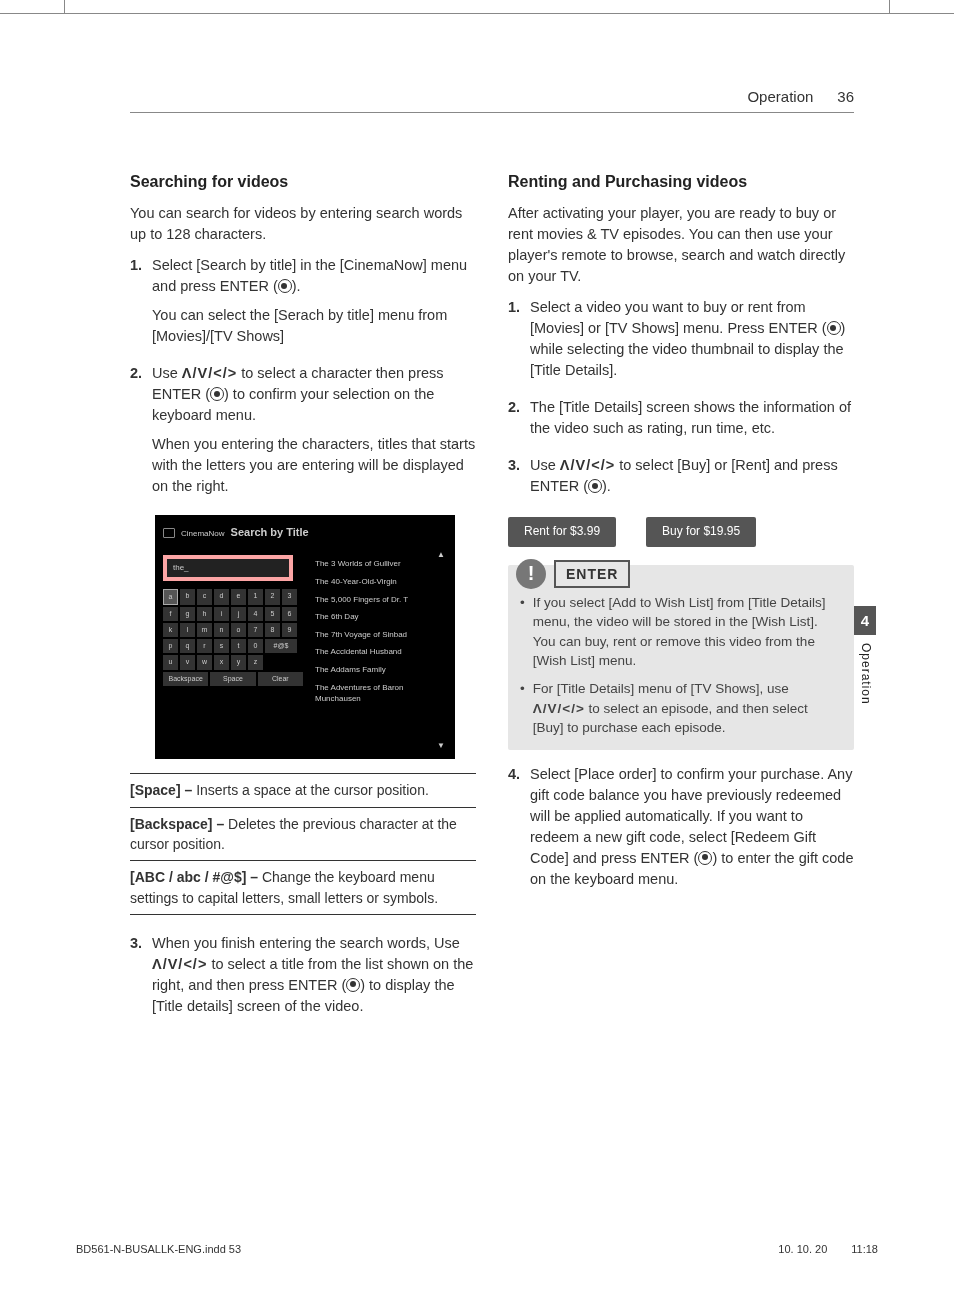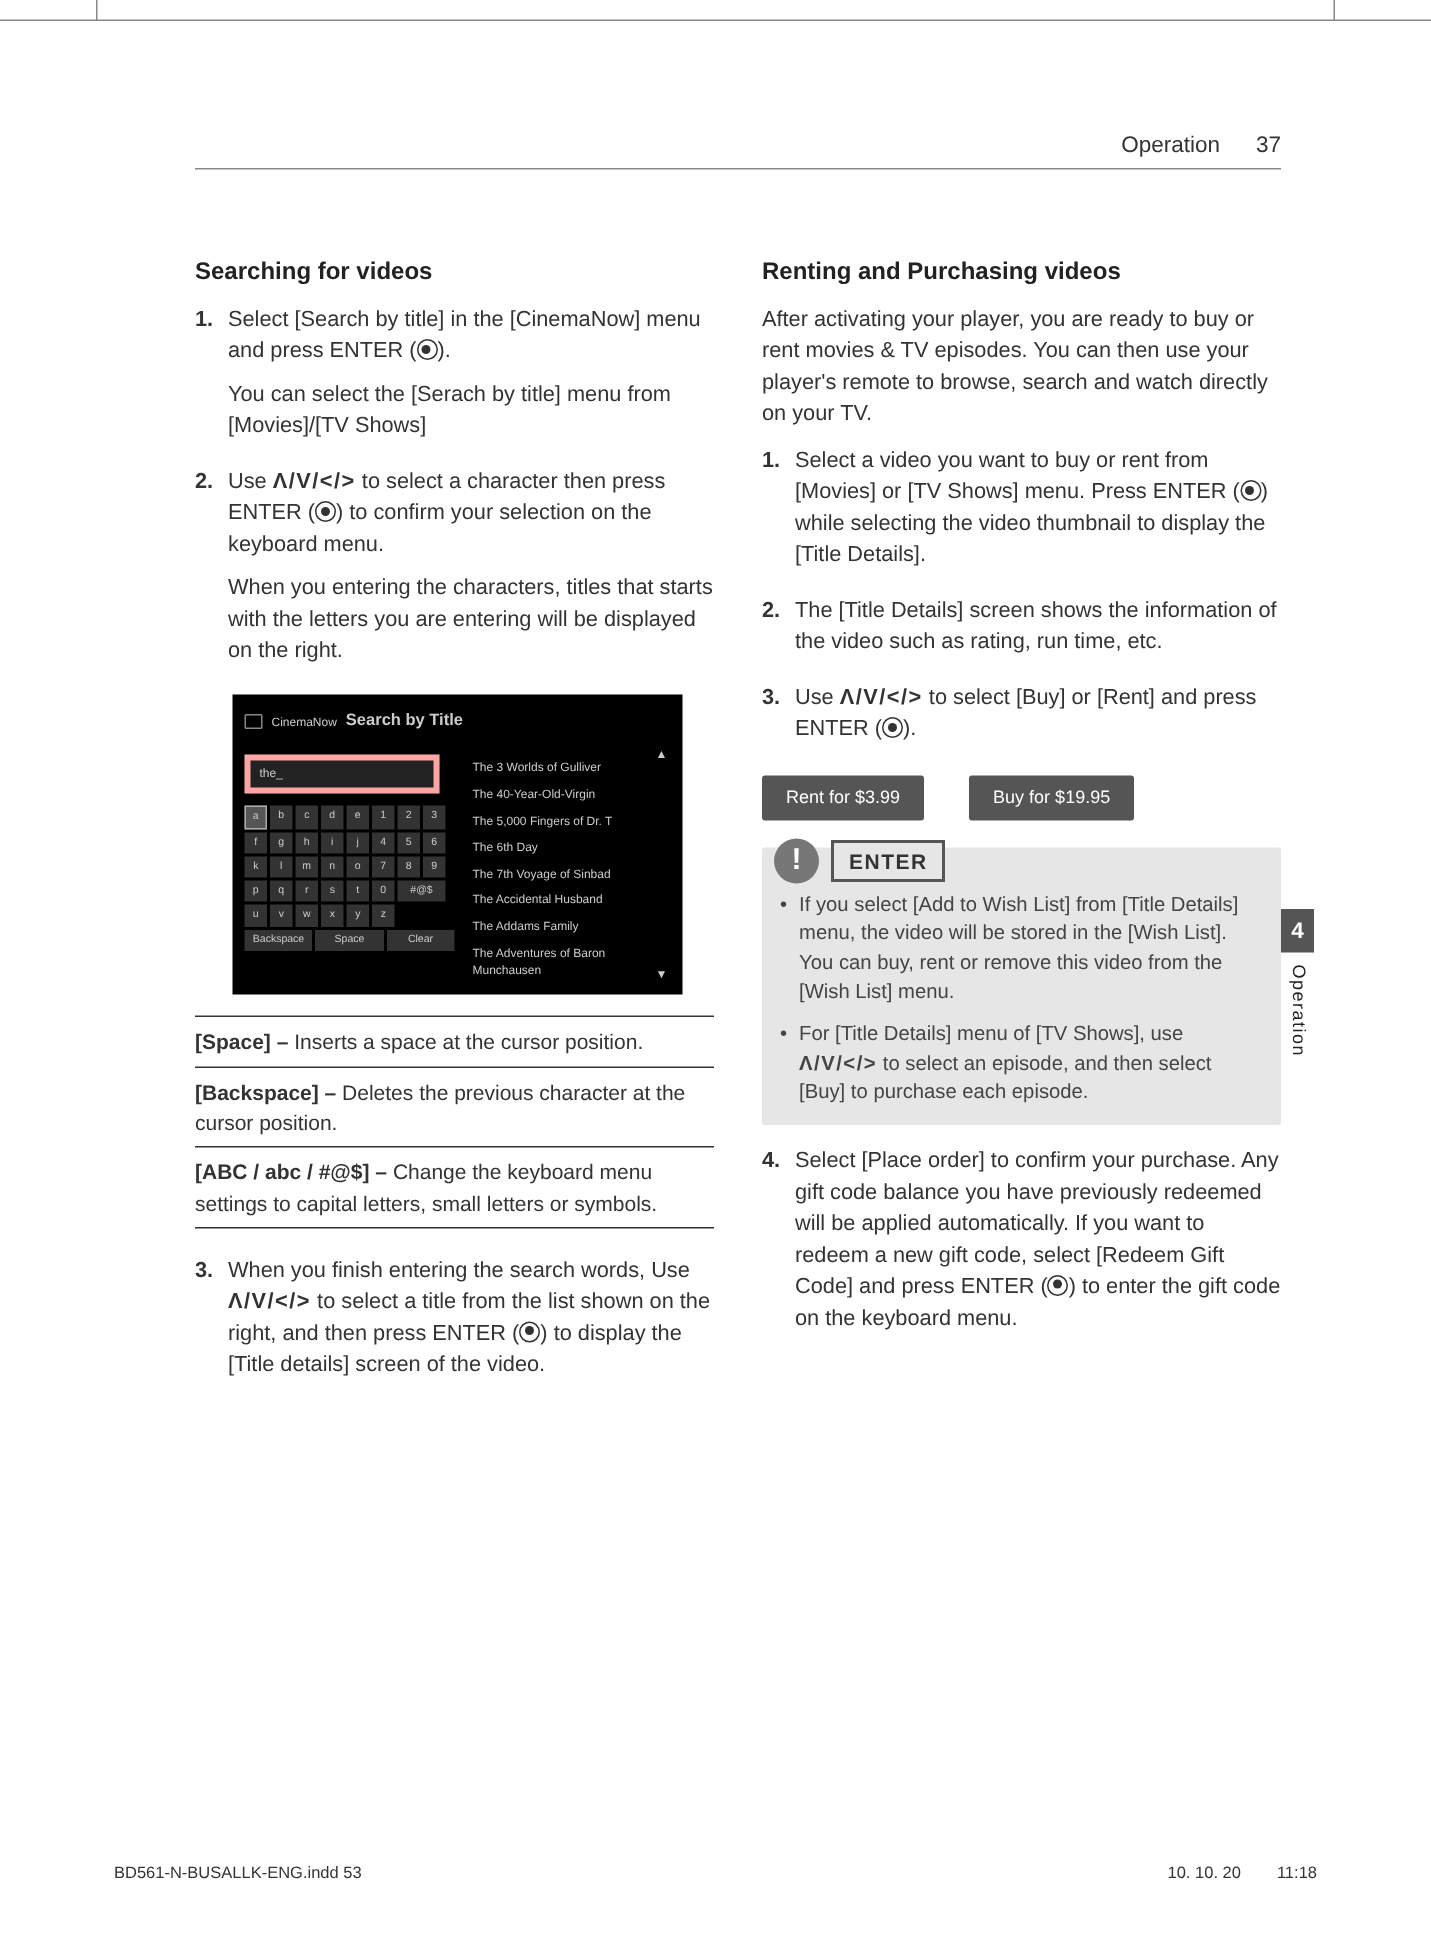--- a/index.html
+++ b/index.html
@@ -52,21 +52,21 @@
       vertical-align: -2px; position: relative;
     }
     .enter-icon::after {
       content: ""; position: absolute; width: 6px; height: 6px; background: #333; border-radius: 50%;
       top: 2.5px; left: 2.5px;
     }
     .arrows { font-weight: bold; letter-spacing: 1px; }
 
     .screenshot1 {
       background: #000; color: #ccc; font-size: 9px; padding: 10px 8px; margin: 10px 0 14px 25px;
-      width: 300px; height: 200px; position: relative;
+      width: 300px; height: 244px; position: relative;
     }
     .screenshot1 .sc-title { font-size: 11px; display: flex; align-items: center; gap: 6px; margin-bottom: 14px; }
     .screenshot1 .sc-title .folder { width: 12px; height: 10px; border: 1px solid #888; border-radius: 1px; }
     .screenshot1 .searchbox { background: #222; border: 4px solid #fca5a5; padding: 3px 6px; width: 130px; margin-bottom: 8px; font-size: 8px; }
     .screenshot1 .kb { display: grid; grid-template-columns: repeat(8, 15px); gap: 2px; width: 140px; }
     .screenshot1 .kb .key { background: #333; text-align: center; font-size: 7px; padding: 2px 0; }
     .screenshot1 .kb .key.sel { background: #555; border: 1px solid #aaa; }
     .screenshot1 .kb .etc { grid-column: span 2; }
     .screenshot1 .kb-bottom { display: flex; gap: 2px; margin-top: 2px; width: 140px; }
     .screenshot1 .kb-bottom .bkey { background: #333; flex: 1; text-align: center; font-size: 7px; padding: 2px 0; }
@@ -123,33 +123,34 @@
   </style>
 </head>
 <body>
 
 <div class="crop-top"></div>
 <div class="crop-left"></div>
 <div class="crop-right"></div>
 
 <div class="page-header">
   <span class="section-name">Operation</span>
-  <span class="page-no">37</span>
+  <span class="page-no">36</span>
 </div>
 <div class="header-rule"></div>
 
 <div class="side-tab">
   <div class="num">4</div>
   <div class="label">Operation</div>
 </div>
 
 <div class="content">
 
   <div class="col">
     <h3>Searching for videos</h3>
+    <p>You can search for videos by entering search words up to 128 characters.</p>
 
     <ol>
       <li>
         <span class="num">1.</span>
         <div class="body">
           <p><span>Select [Search by title] in the [CinemaNow] menu and press ENTER (</span><span class="enter-icon"></span><span>).</span></p>
           <p>You can select the [Serach by title] menu from [Movies]/[TV Shows]</p>
         </div>
       </li>
       <li>

